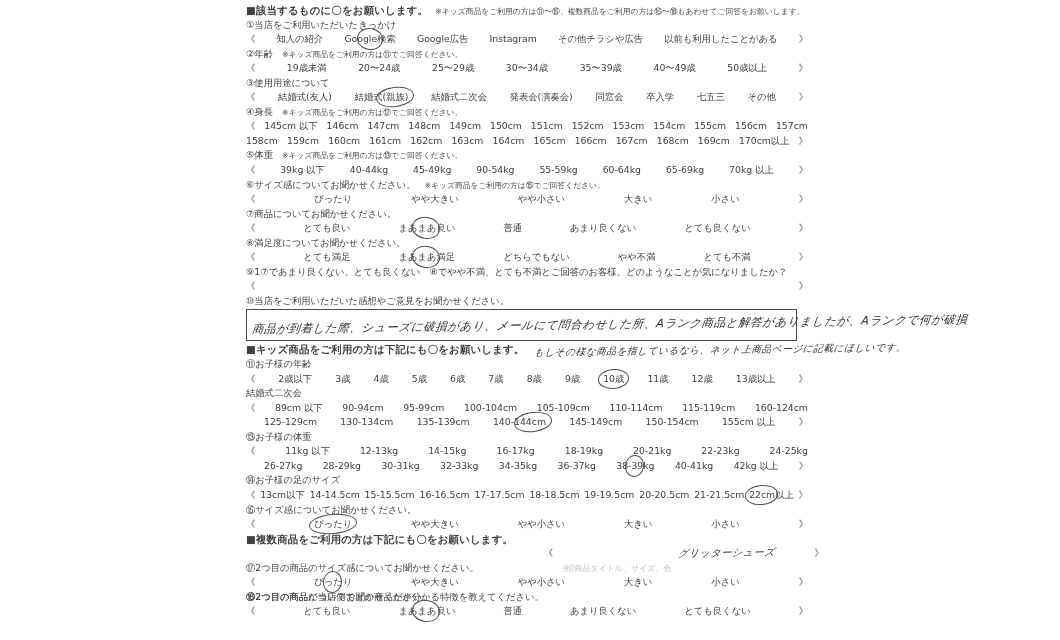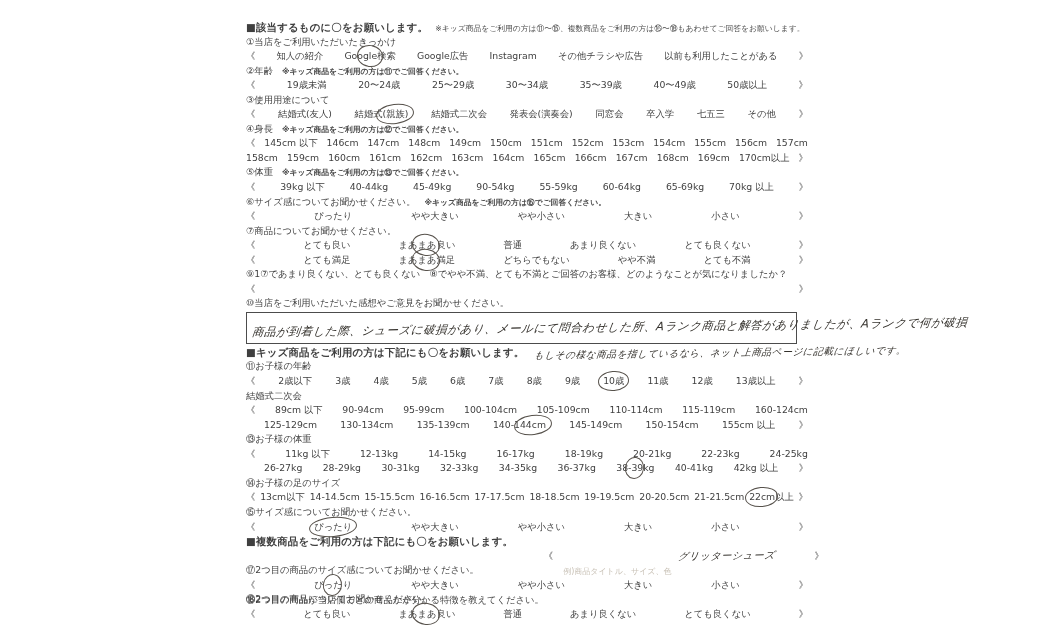--- a/index.html
+++ b/index.html
@@ -1,22 +1,22 @@
 <!DOCTYPE html>
 <html><head>
 <meta charset="utf-8">
 <style>
   html,body{margin:0;padding:0;width:1060px;height:640px;background:#ffffff;overflow:hidden;}
   body{font-family:"DejaVu Sans",sans-serif;color:#3f3f3f;}
-  #sheet{position:absolute;left:246px;top:20px;width:562px;font-size:9.3px;line-height:14.55px;}
+  #sheet{position:absolute;left:246px;top:3px;width:562px;font-size:9.3px;line-height:14.55px;}
   .line{height:14.55px;white-space:nowrap;}
   .sec-line .sec-title{font-weight:700;font-size:10.4px;letter-spacing:0.2px;}
   .sec-note{font-size:7.8px;margin-left:7px;color:#4a4a4a;}
   .q-label{font-size:9.3px;margin-top:44px;}
-  .q-note{font-size:7.8px;margin-left:9px;color:#4a4a4a;font-weight:bold;}
+  .q-note{font-size:7.8px;margin-left:9px;color:#4a4a4a;}
   .opts{display:flex;justify-content:space-between;align-items:center;}
   .opts.indent{padding-left:18px;}
   .opt{position:relative;display:inline-block;}
   
   .circ::after{content:"";position:absolute;border:1.3px solid #56514b;border-radius:50%;pointer-events:none;}
   .circ-whole::after{left:-5px;right:-5px;top:-3px;bottom:-2px;transform:rotate(-5deg);}
   .circ-mid::after{left:24%;right:26%;top:-4px;bottom:-3px;transform:rotate(9deg);}
   .circ-right::after{left:40%;right:-6px;top:-3px;bottom:-2px;transform:rotate(-7deg);}
   .circ-left::after{left:-4px;right:34%;top:-3px;bottom:-2px;transform:rotate(-5deg);}
   
@@ -128,20 +128,21 @@
     <div class="line q-line"><span class="q-label">⑦商品についてお聞かせください。</span></div>
     <div class="line opts">
       <span class="opt">《</span>
       <span class="opt">とても良い</span>
       <span class="opt circ circ-mid">まあまあ良い</span>
       <span class="opt">普通</span>
       <span class="opt">あまり良くない</span>
       <span class="opt">とても良くない</span>
       <span class="opt">》</span>
     </div>
+    <div class="line q-line"><span class="q-label">⑧満足度についてお聞かせください。</span></div>
     <div class="line opts">
       <span class="opt">《</span>
       <span class="opt">とても満足</span>
       <span class="opt circ circ-mid">まあまあ満足</span>
       <span class="opt">どちらでもない</span>
       <span class="opt">やや不満</span>
       <span class="opt">とても不満</span>
       <span class="opt">》</span>
     </div>
     <div class="line q-line"><span class="q-label">⑨1⑦であまり良くない、とても良くない　⑧でやや不満、とても不満とご回答のお客様、どのようなことが気になりましたか？</span></div>

